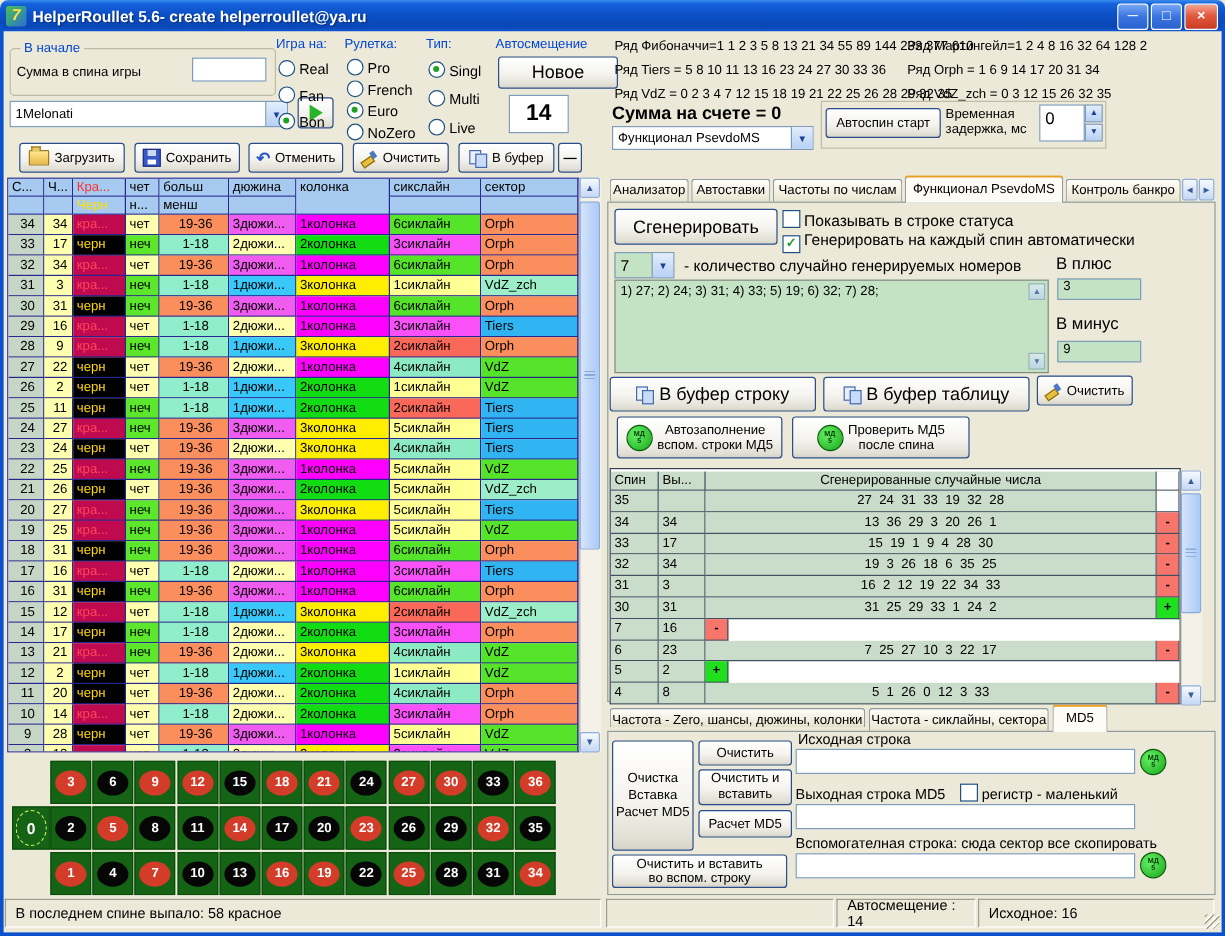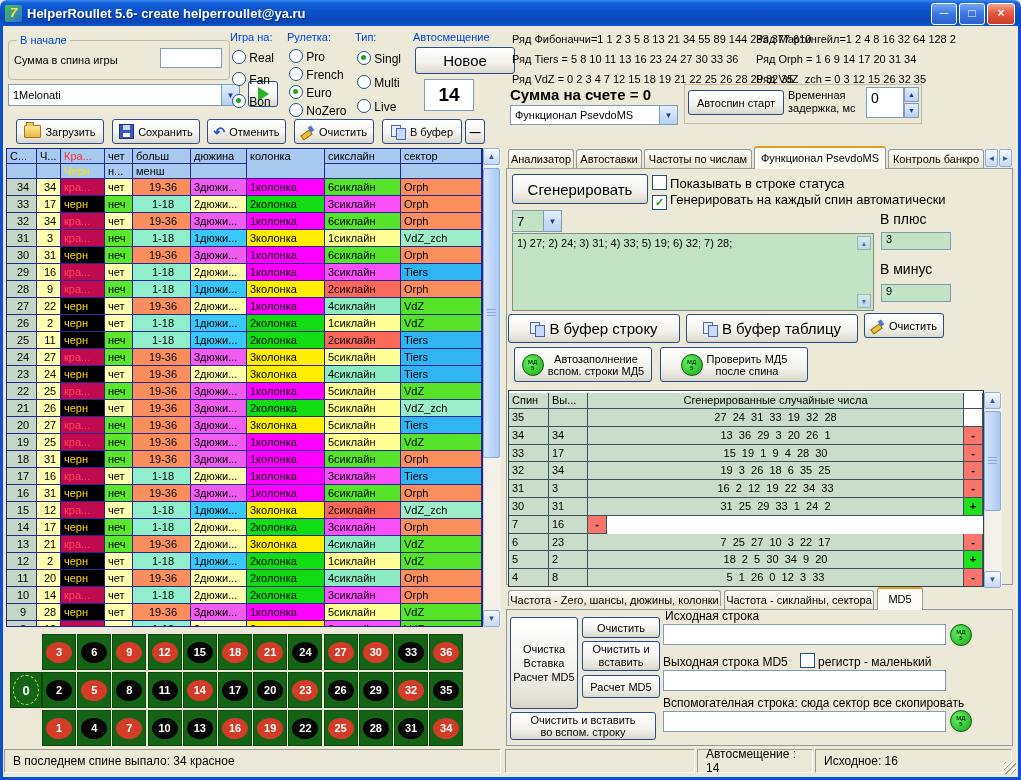--- a/index.html
+++ b/index.html
@@ -642,20 +642,21 @@
   </div>
   <div class="abs" style="left:652px;top:192px">
     <span class="cbbox" id="cb-auto">✓</span>
     <span style="font-size:13px">Генерировать на каждый спин автоматически</span>
   </div>
 
   <div class="abs combo green-field" style="left:512px;top:210px;width:50px;height:22px;background:#C4E2C4">
     <span class="val" style="font-size:13px">7</span>
       <span class="arrow">▼</span>
   </div>
+  <div class="abs nowrap" style="left:570px;top:214px;font-size:13px">- количество случайно генерируемых номеров</div>
   <div class="abs nowrap" style="left:880px;top:211px;font-size:14px">В плюс</div>
   <div class="abs green-field" style="left:881px;top:232px;width:70px;height:18px;padding-left:4px">3</div>
 
   <div class="abs green-field" style="left:512px;top:233px;width:362px;height:78px;border-color:#848C84">
     <div style="padding:3px 18px 0 4px">1) 27; 2) 24; 3) 31; 4) 33; 5) 19; 6) 32; 7) 28;</div>
     <div class="abs spinbtn" style="right:2px;top:2px;width:14px;height:14px;opacity:.65">▲</div>
     <div class="abs spinbtn" style="right:2px;bottom:2px;width:14px;height:14px;opacity:.65">▼</div>
   </div>
 
   <div class="abs nowrap" style="left:880px;top:261px;font-size:14px">В минус</div>
@@ -743,21 +744,20 @@
       </div>
       <div class="abs" style="left: 0px; top: 142.6px; width: 474px; height: 17.8px; display: flex;">
         <div style="box-sizing: border-box; width: 40px; border-right: 1px solid rgb(64, 80, 96); border-bottom: 1px solid rgb(64, 80, 96); overflow: hidden; white-space: pre; line-height: 17px; background: rgb(202, 220, 202); padding-left: 3px;">6</div>
         <div style="box-sizing: border-box; width: 39px; border-right: 1px solid rgb(64, 80, 96); border-bottom: 1px solid rgb(64, 80, 96); overflow: hidden; white-space: pre; line-height: 17px; background: rgb(202, 220, 202); padding-left: 3px;">23</div>
         <div style="box-sizing: border-box; width: 376px; border-right: 1px solid rgb(64, 80, 96); border-bottom: 1px solid rgb(64, 80, 96); overflow: hidden; white-space: pre; line-height: 17px; background: rgb(202, 220, 202); text-align: center;">7  25  27  10  3  22  17</div>
         <div style="box-sizing: border-box; width: 19px; border-right: 1px solid rgb(64, 80, 96); border-bottom: 1px solid rgb(64, 80, 96); overflow: hidden; white-space: pre; line-height: 17px; text-align: center; font-weight: bold; padding-left: 0px; background: rgb(248, 117, 107);">-</div>
       </div>
       <div class="abs" style="left: 0px; top: 160.4px; width: 474px; height: 17.8px; display: flex;">
         <div style="box-sizing: border-box; width: 40px; border-right: 1px solid rgb(64, 80, 96); border-bottom: 1px solid rgb(64, 80, 96); overflow: hidden; white-space: pre; line-height: 17px; background: rgb(202, 220, 202); padding-left: 3px;">5</div>
         <div style="box-sizing: border-box; width: 39px; border-right: 1px solid rgb(64, 80, 96); border-bottom: 1px solid rgb(64, 80, 96); overflow: hidden; white-space: pre; line-height: 17px; background: rgb(202, 220, 202); padding-left: 3px;">2</div>
-        <div style="box-sizing: border-box; width: 376px; border-right: 1px solid rgb(64, 80, 96); border-bottom: 1px solid rgb(64, 80, 96); overflow: hidden; white-space: pre; line-height: 17px; background: rgb(202, 220, 202); text-align: center;">18  2  5  30  34  9  20</div>
         <div style="box-sizing: border-box; width: 19px; border-right: 1px solid rgb(64, 80, 96); border-bottom: 1px solid rgb(64, 80, 96); overflow: hidden; white-space: pre; line-height: 17px; text-align: center; font-weight: bold; padding-left: 0px; background: rgb(31, 223, 31);">+</div>
       </div>
       <div class="abs" style="left: 0px; top: 178.2px; width: 474px; height: 17.8px; display: flex;">
         <div style="box-sizing: border-box; width: 40px; border-right: 1px solid rgb(64, 80, 96); border-bottom: 1px solid rgb(64, 80, 96); overflow: hidden; white-space: pre; line-height: 17px; background: rgb(202, 220, 202); padding-left: 3px;">4</div>
         <div style="box-sizing: border-box; width: 39px; border-right: 1px solid rgb(64, 80, 96); border-bottom: 1px solid rgb(64, 80, 96); overflow: hidden; white-space: pre; line-height: 17px; background: rgb(202, 220, 202); padding-left: 3px;">8</div>
         <div style="box-sizing: border-box; width: 376px; border-right: 1px solid rgb(64, 80, 96); border-bottom: 1px solid rgb(64, 80, 96); overflow: hidden; white-space: pre; line-height: 17px; background: rgb(202, 220, 202); text-align: center;">5  1  26  0  12  3  33</div>
         <div style="box-sizing: border-box; width: 19px; border-right: 1px solid rgb(64, 80, 96); border-bottom: 1px solid rgb(64, 80, 96); overflow: hidden; white-space: pre; line-height: 17px; text-align: center; font-weight: bold; padding-left: 0px; background: rgb(248, 117, 107);">-</div>
       </div>
     </div>
   <div id="gen-scrollbar">
@@ -795,18 +795,18 @@
     <span class="cbbox" id="cb-reg"></span>
     <span style="font-size:12px">регистр  - маленький</span>
   </div>
   <div class="abs sunken" style="left:663px;top:670px;width:283px;height:21px"></div>
   <div class="abs nowrap" style="left:663px;top:696px;font-size:12px">Вспомогателная строка: сюда сектор все скопировать</div>
   <div class="abs sunken" style="left:663px;top:711px;width:283px;height:21px"></div>
   <div class="abs ico-md5" style="left:950px;top:710px;width:22px;height:22px">МД
 5</div>
 
   <div class="abs" style="left:3px;top:746px;width:1015px;height:31px;background:#ECE9D8"></div>
-  <div class="scell" style="left:4px;top:749px;width:497px;height:24px">В последнем спине выпало: 34 красное</div>
+  <div class="scell" style="left:4px;top:749px;width:497px;height:24px">В последнем спине выпало: 58 красное</div>
   <div class="scell" style="left:505px;top:749px;width:190px;height:24px"></div>
   <div class="scell" style="left:697px;top:749px;width:116px;height:24px">Автосмещение : 14</div>
   <div class="scell" style="left:815px;top:749px;width:197px;height:24px">Исходное: 16</div>
 <div class="abs" style="left: 1004px; top: 762px; width: 12px; height: 12px; background: repeating-linear-gradient(135deg, rgb(255, 255, 255) 0px, rgb(255, 255, 255) 1px, rgb(168, 160, 136) 1px, rgb(168, 160, 136) 2px, transparent 2px, transparent 4px);"></div>
   </div>
 
 </body></html>

